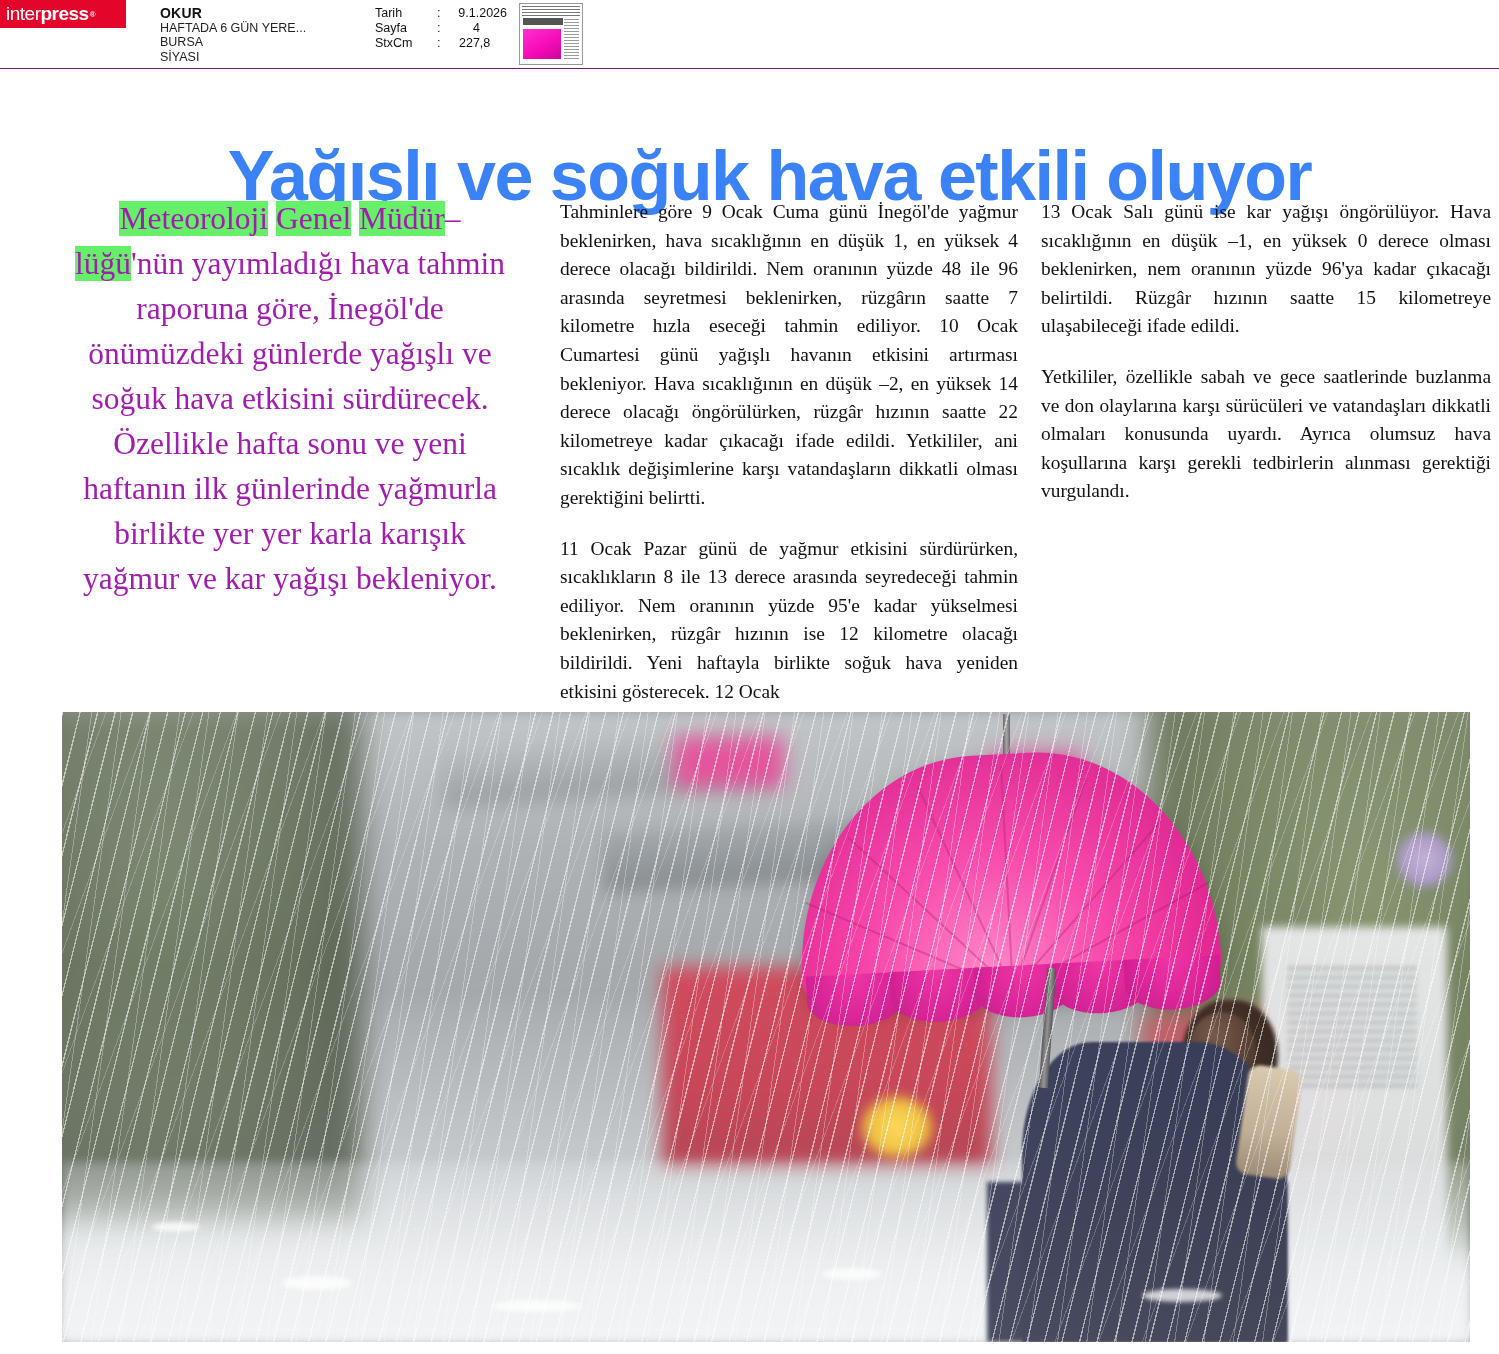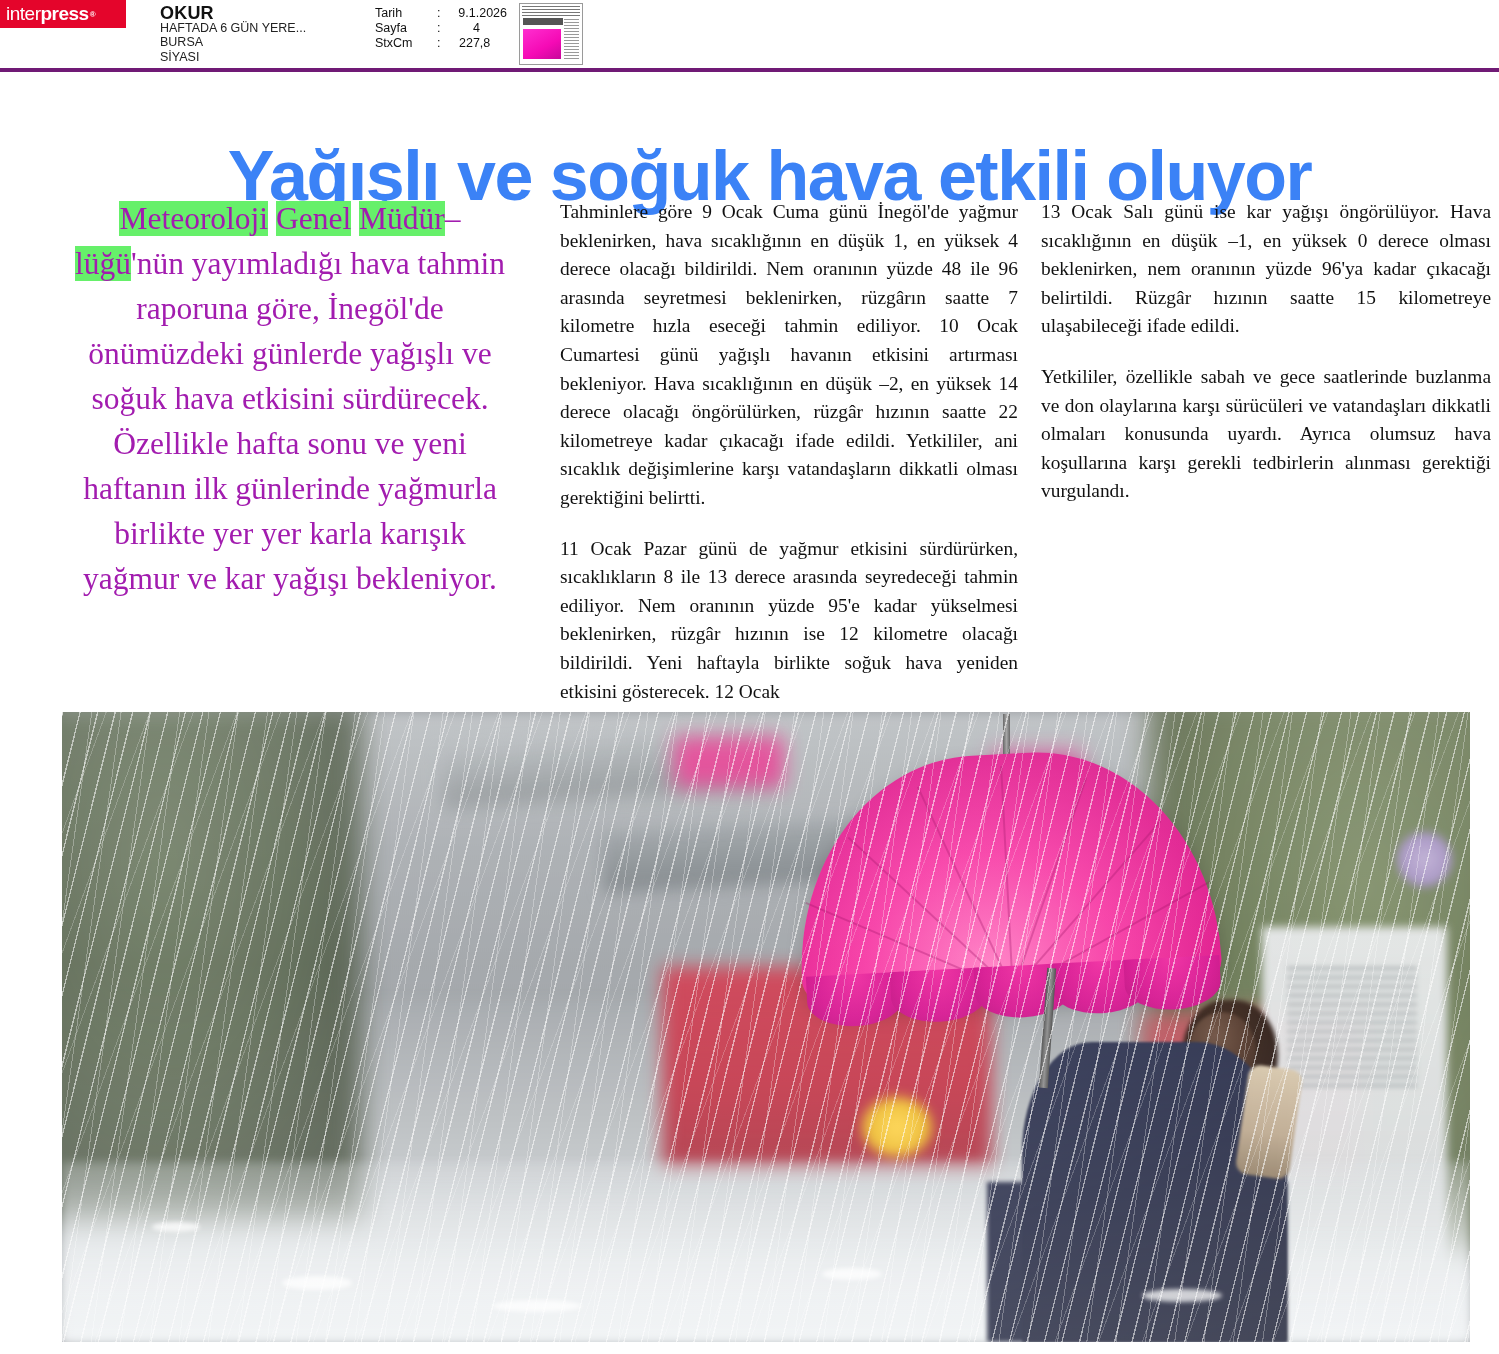--- a/index.html
+++ b/index.html
@@ -16,21 +16,21 @@
     overflow: hidden;
   }
 
   
   .clip-header {
     position: absolute;
     left: 0; top: 0;
     width: 1499px;
     height: 68px;
     background: #ffffff;
-    border-bottom: 4px solid #701a75;
+    border-bottom: 1px solid #701a75;
   }
   .ip-logo {
     position: absolute;
     left: 0; top: 0;
     width: 126px;
     height: 28px;
     background: #e4052b;
     color: #ffffff;
     font-family: "Liberation Sans", sans-serif;
     font-size: 19px;
@@ -51,21 +51,21 @@
   .meta-left {
     position: absolute;
     left: 160px; top: 6px;
     font-family: "Liberation Sans", sans-serif;
     font-size: 12.5px;
     line-height: 14.5px;
     color: #111;
   }
   .meta-left .pub {
     font-weight: 700;
-    font-size: 18px;
+    font-size: 14px;
     letter-spacing: 0.2px;
   }
   .meta-left .sub { color: #222; }
 
   .meta-right {
     position: absolute;
     left: 375px; top: 6px;
     font-family: "Liberation Sans", sans-serif;
     font-size: 12.5px;
     line-height: 15px;

